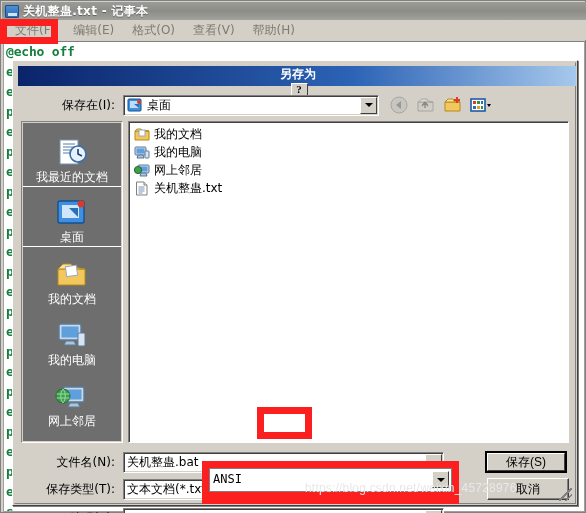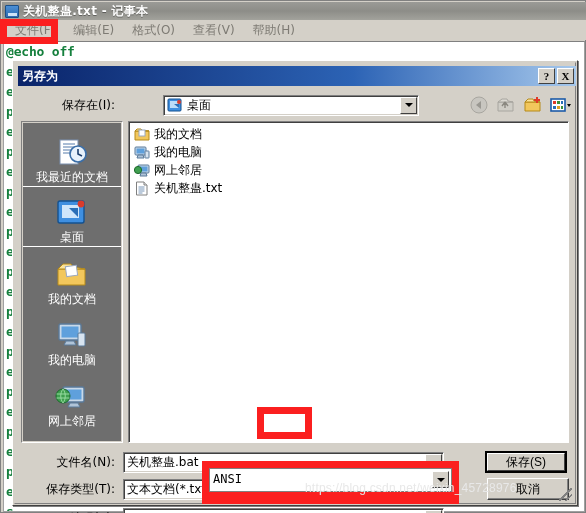--- a/index.html
+++ b/index.html
@@ -121,20 +121,21 @@
   }
   .dlg-titlebar {
     position: absolute;
     left: 3px; top: 3px;
     width: 558px; height: 20px;
     background: linear-gradient(to right, #0a246a 0%, #2c63b5 60%, #a6c8ec 100%);
     display: flex;
     align-items: center;
     box-sizing: border-box;
     padding: 0 2px 0 4px;
+    flex-direction: column;
   }
   .dlg-title {
     color: #ffffff;
     font-size: 12px;
     font-weight: bold;
     font-family: "DejaVu Sans", sans-serif;
     white-space: nowrap;
     flex: 1;
   }
   .tb-btn {
@@ -155,21 +156,20 @@
     line-height: 1;
   }
 
   
   .row-savein {
     position: absolute;
     left: 0; top: 28px;
     width: 562px; height: 28px;
     display: flex;
     align-items: center;
-    gap: 40px;
   }
   .combo {
     position: relative;
     background: #ffffff;
     border: 1px solid #808080;
     border-right-color: #ffffff;
     border-bottom-color: #ffffff;
     box-shadow: inset 1px 1px 0 #404040, inset -1px -1px 0 #d4d0c8;
     box-sizing: border-box;
     height: 21px;

